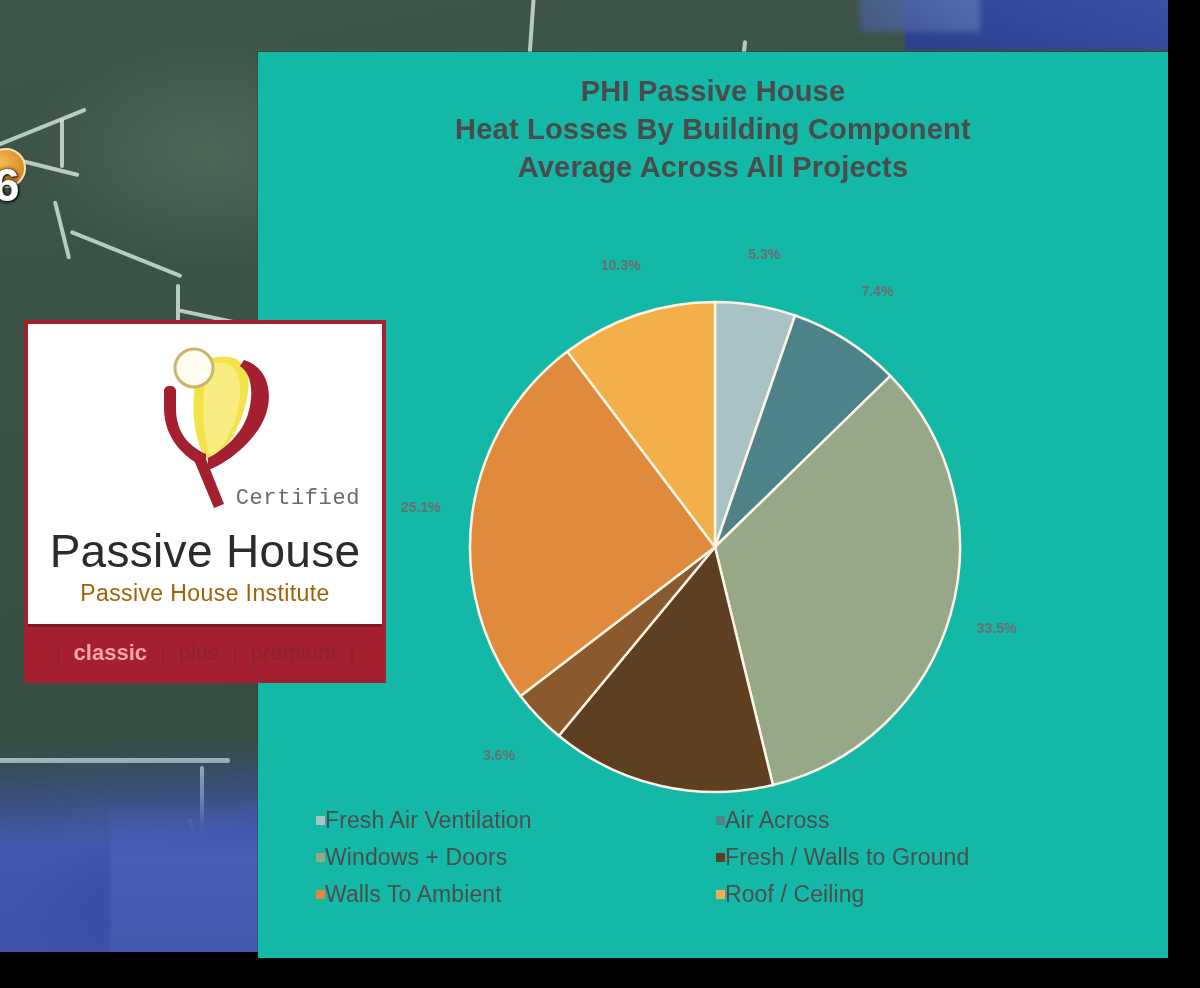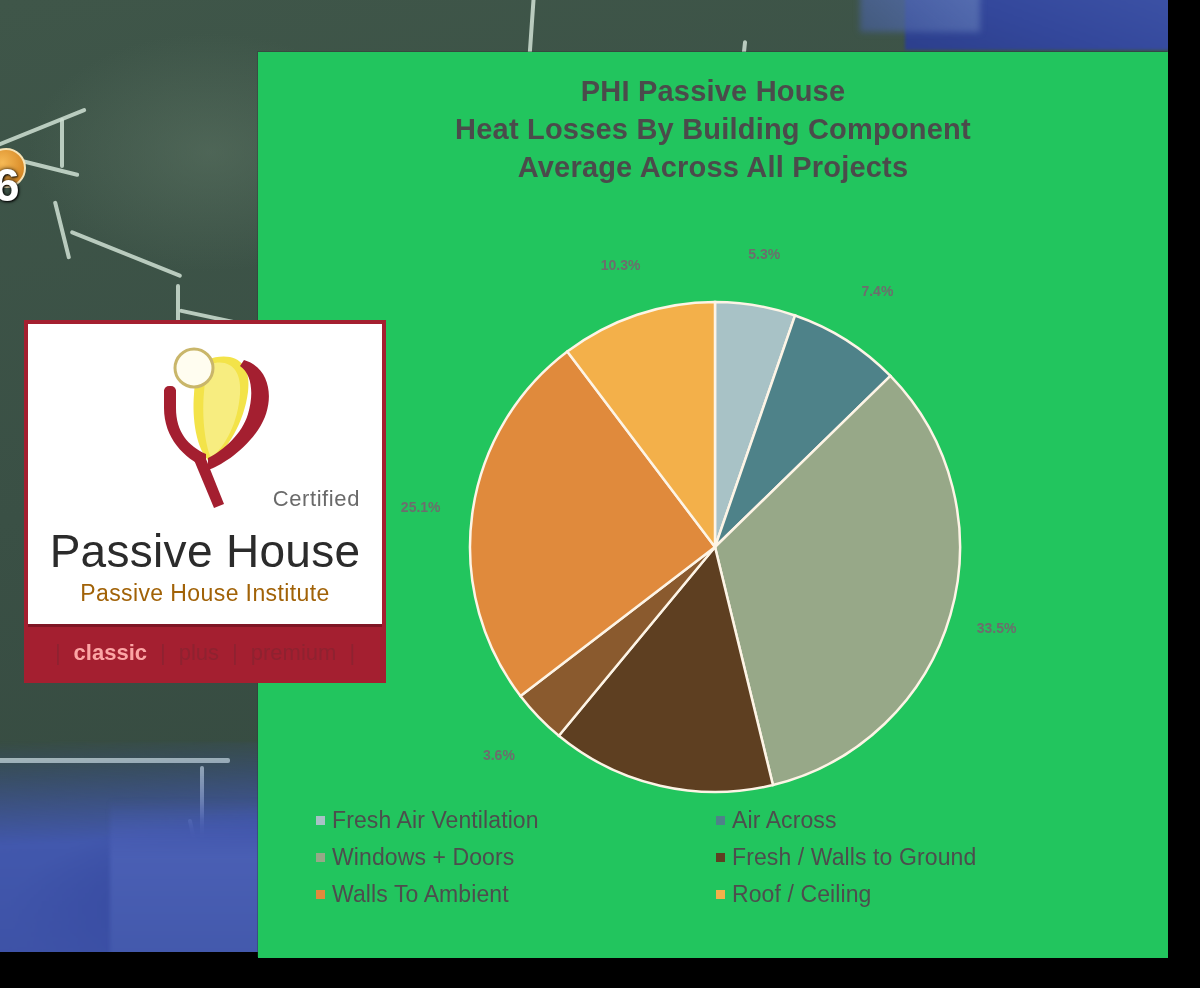--- a/index.html
+++ b/index.html
@@ -95,21 +95,21 @@
     text-shadow: 0 0 4px rgba(0,0,0,.85), 1px 1px 2px rgba(0,0,0,.9);
     letter-spacing: -1px;
     font-family: "Liberation Sans", sans-serif;
   }
 
   
   #slide {
     position: absolute;
     left: 258px; top: 52px;
     width: 910px; height: 906px;
-    background: #22c55e;
+    background: #14b8a6;
     box-shadow: -1px -1px 0 rgba(40,55,48,.35);
     overflow: hidden;
   }
 
   .slide-title {
     position: absolute;
     left: 0; top: 20px;
     width: 100%;
     text-align: center;
     color: #4b4b4b;
@@ -143,21 +143,20 @@
   }
   .legend-grid {
     display: grid;
     grid-template-columns: 400px 400px;
     grid-auto-rows: 37px;
     align-items: center;
   }
   .legend-item {
     display: flex;
     align-items: center;
-    gap: 7px;
   }
   .legend-swatch {
     width: 9px; height: 9px;
     flex: 0 0 auto;
     display: inline-block;
   }
   .legend-label {
     color: #4d4d4d;
     font-size: 23px;
     font-weight: 500;
@@ -183,21 +182,21 @@
     position: absolute;
     left: 120px; top: 22px;
     width: 140px; height: 170px;
   }
   .ph-certified {
     position: absolute;
     right: 22px; top: 162px;
     color: #6a6a6a;
     font-size: 22px;
     letter-spacing: .6px;
-    font-family: Liberation Sans, sans-serif;
+    font-family: Liberation Mono, monospace;
   }
   .ph-main {
     position: absolute;
     left: 0; top: 200px;
     width: 100%;
     text-align: center;
     color: #2b2b2b;
     font-size: 46px;
     letter-spacing: .3px;
     font-family: "Liberation Sans", sans-serif;

